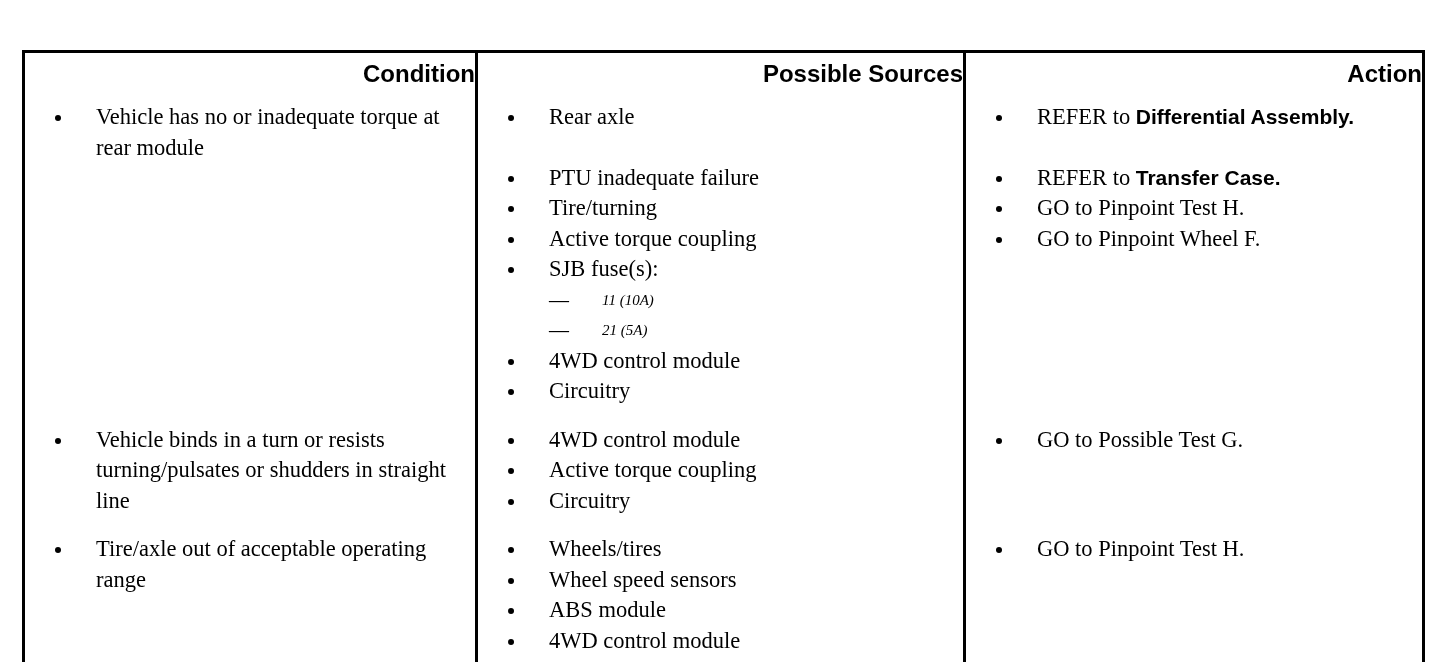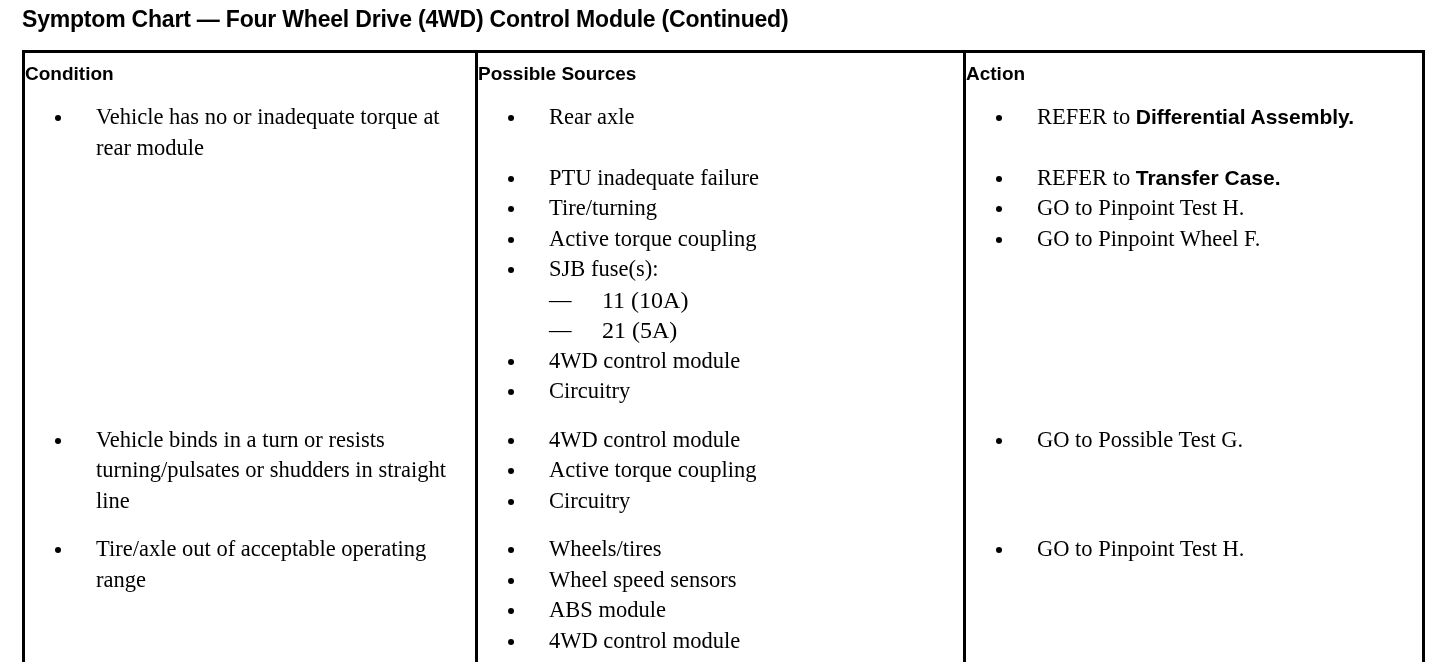--- a/index.html
+++ b/index.html
@@ -62,24 +62,24 @@
   .symptom-table td.col-sources,
   .symptom-table th.col-action,
   .symptom-table td.col-action {
     border-left: 3px solid #000;
   }
 
   
   thead th {
     height: 41px;
     border-bottom: 3px solid #000;
-    text-align: left;
+    text-align: right;
     font-family: "Liberation Sans", "DejaVu Sans", sans-serif;
     font-weight: bold;
-    font-size: 19px;
+    font-size: 24px;
     line-height: 41px;
   }
 
   
   tbody tr + tr td { border-top: 3px solid #000; }
 
   .cell {
     padding: 8px 10px 10px 14px;
   }
 
@@ -111,22 +111,23 @@
 
   
   ul.subitems {
     list-style: none;
     margin: 0;
     padding: 0;
   }
   ul.subitems > li {
     position: relative;
     padding-left: 53px;
-    font-size: 24px;
+    font-size: 15px;
     line-height: 30.5px;
+    font-style: italic;
   }
   ul.subitems > li::before {
     content: "\2014";
     position: absolute;
     left: 0;
     top: 0;
     font-size: 22.5px;
     line-height: 30.5px;
   }
 
@@ -136,21 +137,20 @@
     font-weight: bold;
     font-size: 21px;
   }
   .lead { white-space: pre; }
 </style>
 </head>
 <body>
 
 <div class="page">
 
-  <div class="chart-title">Symptom Chart — Four Wheel Drive (4WD) Control Module (Continued)</div>
 
   <table class="symptom-table">
     <colgroup>
       <col class="c-condition">
       <col class="c-sources">
       <col class="c-action">
     </colgroup>
     <thead>
       <tr>
         <th class="col-condition">Condition</th>

